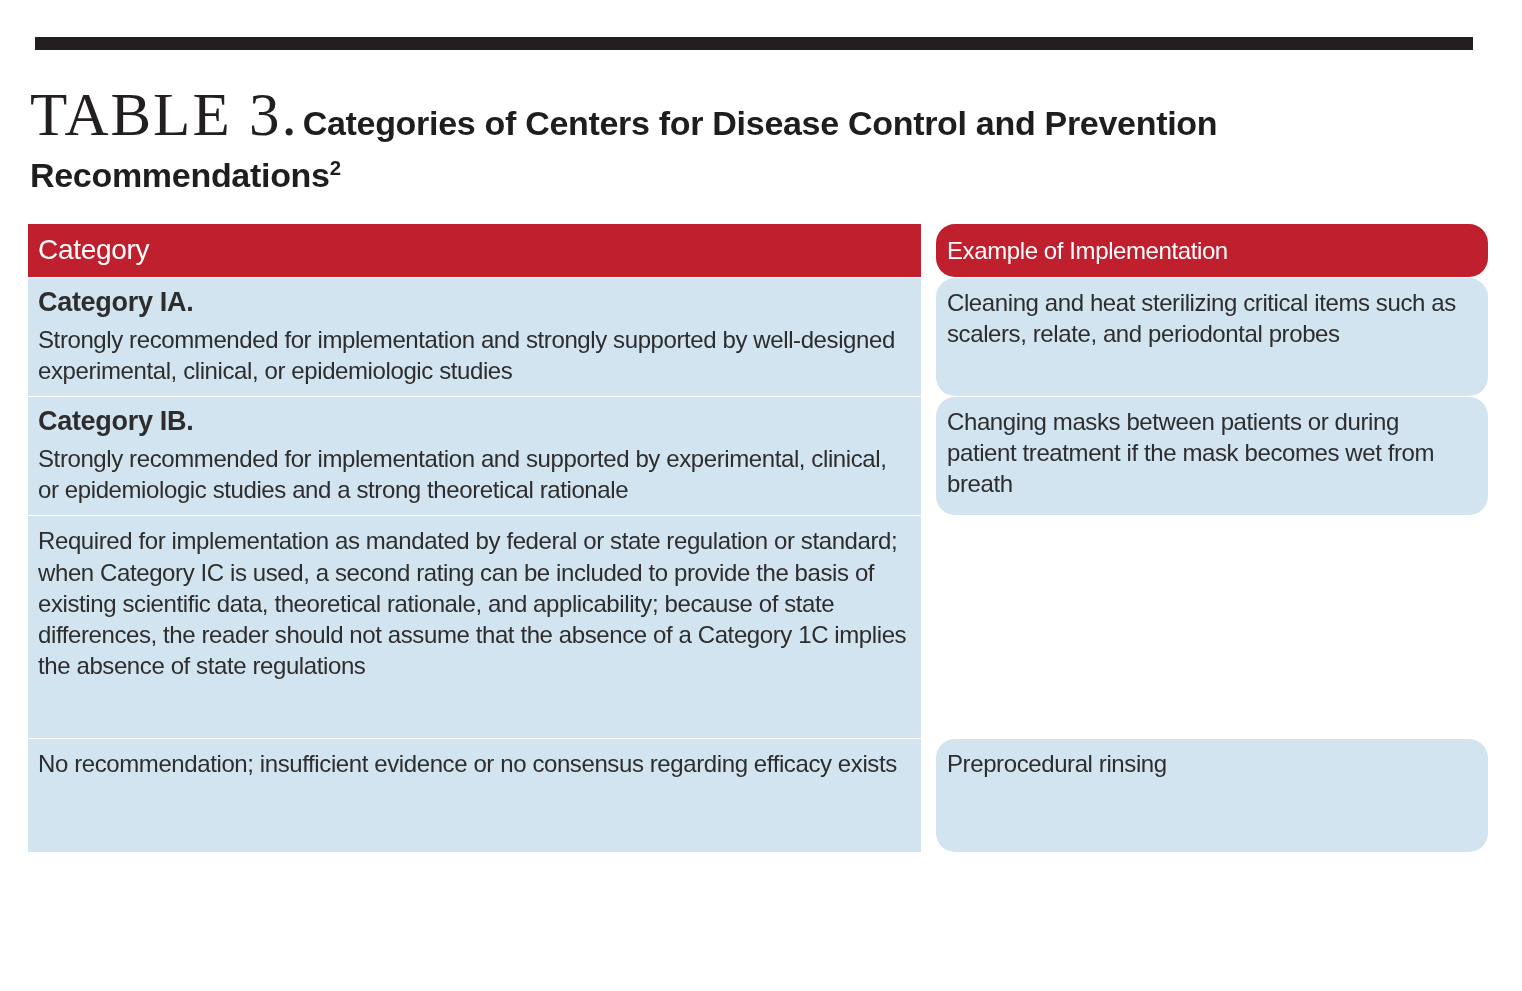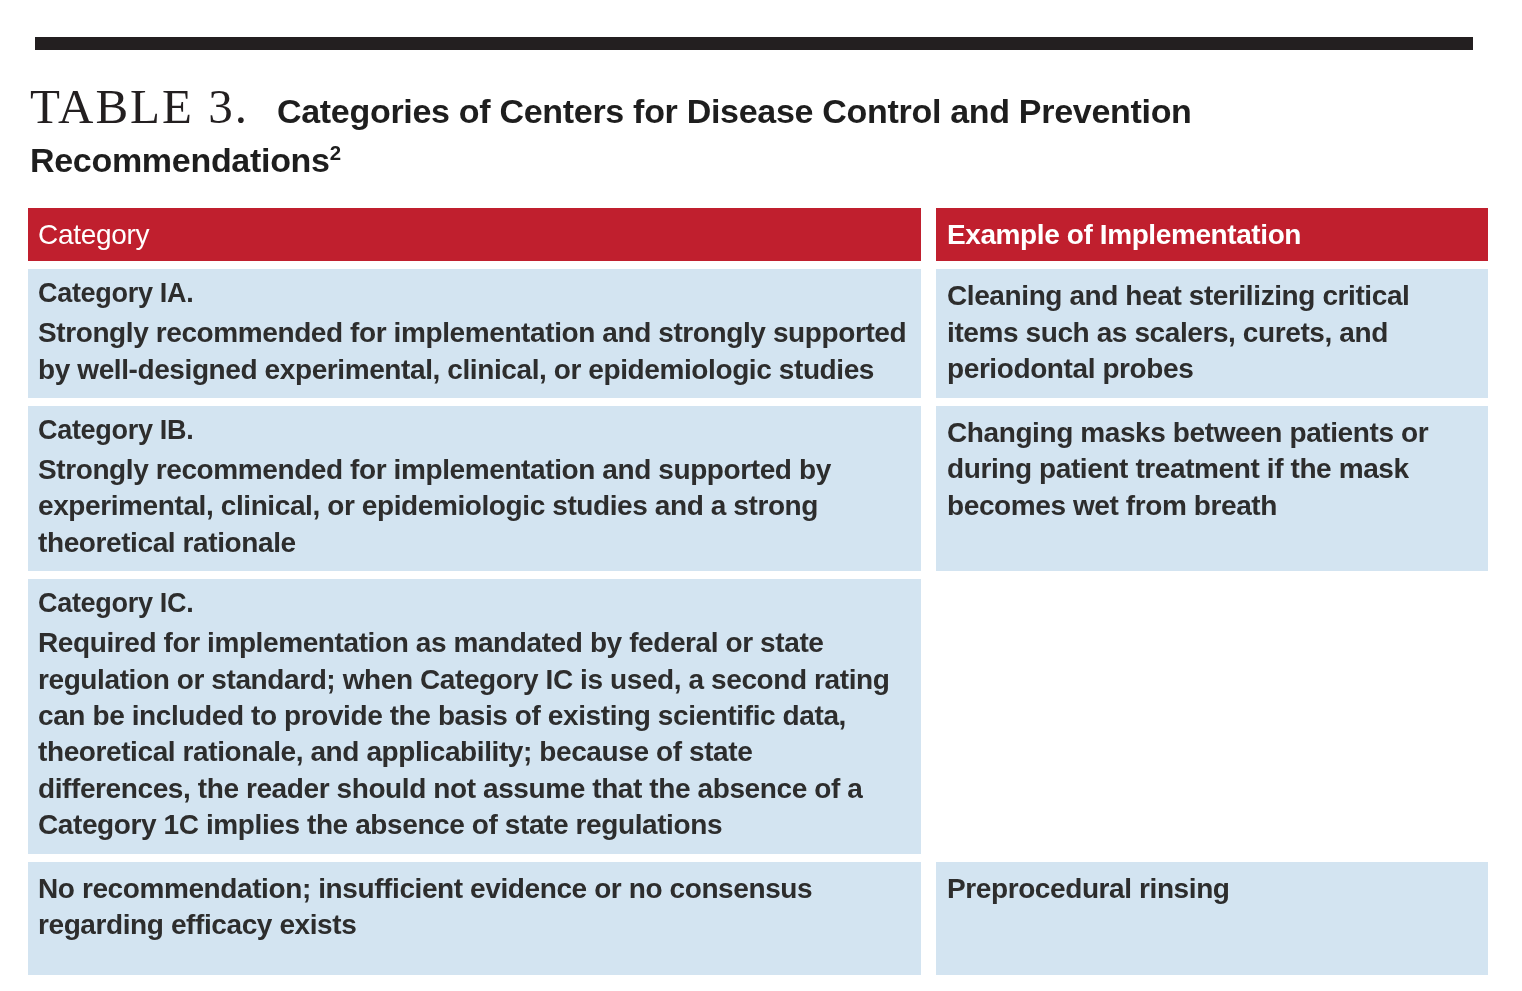--- a/index.html
+++ b/index.html
@@ -11,35 +11,35 @@
     --title-text:#1e1e1e;
   }
   *{box-sizing:border-box;margin:0;padding:0;}
   html,body{background:#ffffff;}
   body{width:1522px;height:991px;overflow:hidden;font-family:"Liberation Sans",sans-serif;}
   .page{position:relative;width:1522px;height:991px;background:#ffffff;}
 
   .top-bar{height:13px;background:var(--bar);margin:37px 49px 0 35px;}
 
   .title{margin:26px 30px 0 30px;max-width:1270px;line-height:1.28;color:var(--title-text);}
-  .title-label{font-family:"Liberation Serif","DejaVu Serif",serif;font-weight:400;font-size:49px;letter-spacing:2px;margin-right:28px;color:var(--bar);}
+  .title-label{font-family:"Liberation Serif","DejaVu Serif",serif;font-weight:400;font-size:61px;letter-spacing:2px;margin-right:4px;color:var(--bar);}
   .title-text{font-weight:bold;font-size:34px;letter-spacing:-0.3px;}
   .title-text sup{font-size:60%;vertical-align:super;line-height:0;}
 
   .tbl{margin:26px 34px 0 28px;width:1460px;}
-  .row{display:flex;margin-bottom:8px;}
+  .row{display:flex;margin-bottom:1px;}
   .cell{background:var(--row-bg);color:var(--text);}
   .cell.left{width:893px;margin-right:15px;padding:9px 14px 10px 10px;}
   .cell.right{flex:1;padding:9px 14px 10px 11px;}
   .header .cell{background:var(--header-bg);color:var(--header-text);display:flex;align-items:center;font-size:28px;font-weight:500;letter-spacing:-0.3px;}
   .header{height:53px;}
   .header .cell{padding-top:0;padding-bottom:0;}
 
   .lead{font-size:27px;font-weight:600;letter-spacing:-0.3px;margin-bottom:6px;}
-  .desc,.cell.right{font-size:28px;font-weight:700;letter-spacing:-0.4px;line-height:1.3;}
+  .desc,.cell.right{font-size:24px;font-weight:400;letter-spacing:-0.4px;line-height:1.3;border-radius:19px;}
 
   .r1{min-height:118px;justify-content:center;}
   .r2{min-height:117px;}
   .r3{min-height:222px;}
   .r4{min-height:129px;}
   .r5{min-height:113px;margin-bottom:0;}
   .r1 .cell,.r2 .cell,.r3 .cell,.r4 .cell,.r5 .cell{min-height:inherit;}
 </style>
 </head>
 <body>
@@ -56,34 +56,33 @@
     <div class="row header">
       <div class="cell left">Category</div>
       <div class="cell right">Example of Implementation</div>
     </div>
 
     <div class="row r1">
       <div class="cell left">
         <div class="lead">Category IA.</div>
         <div class="desc">Strongly recommended for implementation and strongly supported by well-designed experimental, clinical, or epidemiologic studies</div>
       </div>
-      <div class="cell right">Cleaning and heat sterilizing critical items such as scalers, curets, and periodontal probes</div>
+      <div class="cell right">Cleaning and heat sterilizing critical items such as scalers, relate, and periodontal probes</div>
     </div>
 
     <div class="row r2">
       <div class="cell left">
         <div class="lead">Category IB.</div>
         <div class="desc">Strongly recommended for implementation and supported by experimental, clinical, or epidemiologic studies and a strong theoretical rationale</div>
       </div>
       <div class="cell right">Changing masks between patients or during patient treatment if the mask becomes wet from breath</div>
     </div>
 
     <div class="row r3">
       <div class="cell left">
-        <div class="lead">Category IC.</div>
         <div class="desc">Required for implementation as mandated by federal or state regulation or standard; when Category IC is used, a second rating can be included to provide the basis of existing scientific data, theoretical rationale, and applicability; because of state differences, the reader should not assume that the absence of a Category 1C implies the absence of state regulations</div>
       </div>
     </div>
 
 
     <div class="row r5">
       <div class="cell left">
         <div class="desc">No recommendation; insufficient evidence or no consensus regarding efficacy exists</div>
       </div>
       <div class="cell right">Preprocedural rinsing</div>

